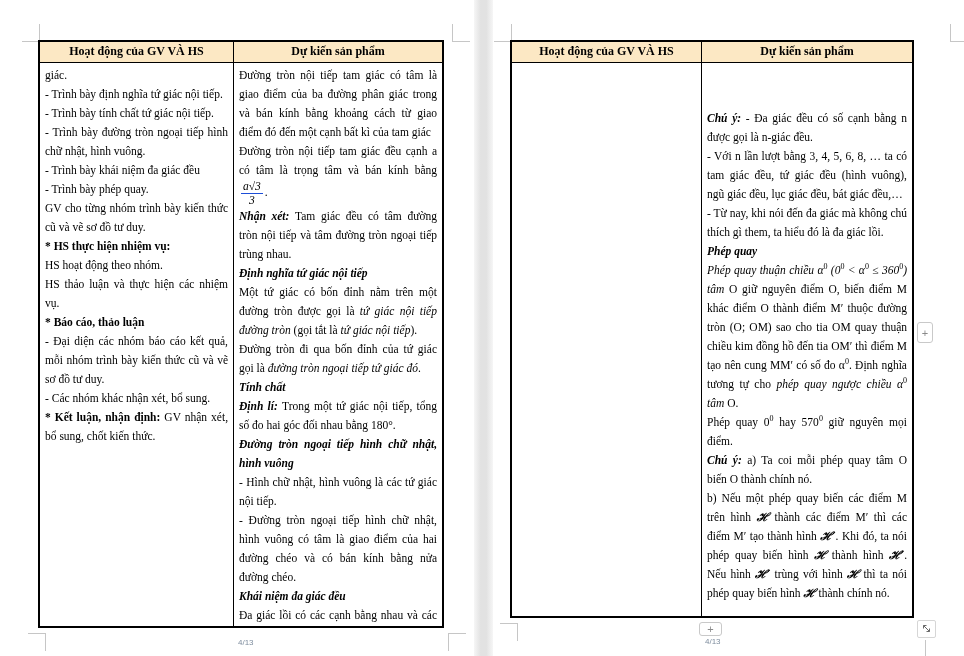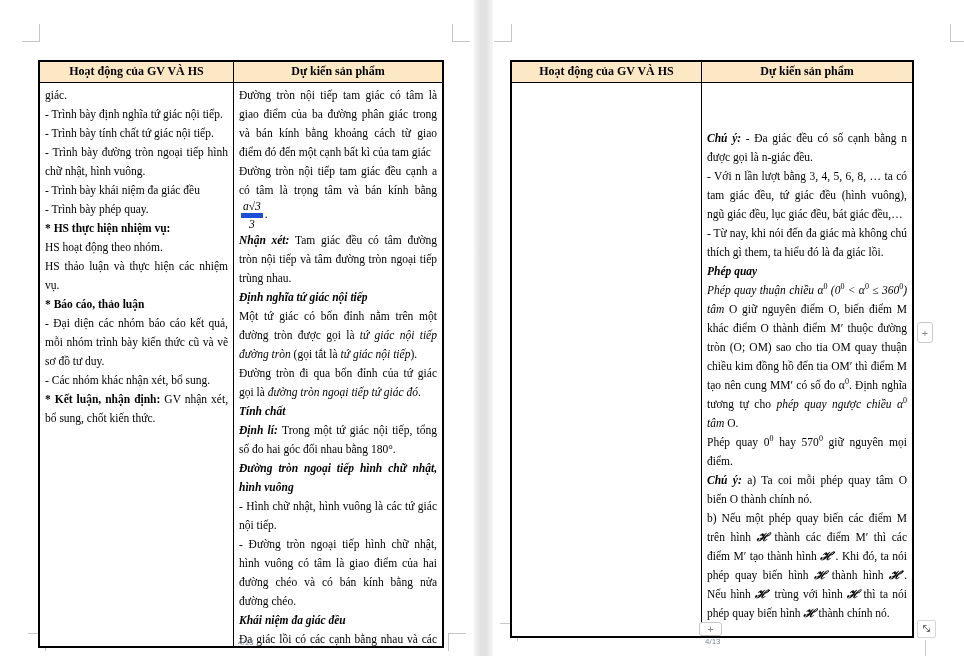--- a/index.html
+++ b/index.html
@@ -17,40 +17,40 @@
   
   .cm{position:absolute;width:17px;height:17px;z-index:1;}
   .cm.tl{border-right:1px solid #c6c6c6;border-bottom:1px solid #c6c6c6;}
   .cm.tr{border-left:1px solid #c6c6c6;border-bottom:1px solid #c6c6c6;}
   .cm.bl{border-top:1px solid #c6c6c6;border-right:1px solid #c6c6c6;}
   .cm.br{border-top:1px solid #c6c6c6;border-left:1px solid #c6c6c6;}
   .cm-line{position:absolute;background:#c6c6c6;z-index:1;}
 
   .doc-table{
     position:absolute;z-index:2;background:#fff;border:2px solid #000;
-    display:flex;flex-direction:column;box-sizing:border-box;margin-top:20px;
+    display:flex;flex-direction:column;box-sizing:border-box;
   }
   #table-left{left:38px;top:40px;width:406px;height:588px;}
   #table-right{left:510px;top:40px;width:404px;height:578px;}
   .thead{display:flex;background:#fce8c4;border-bottom:1px solid #000;flex:0 0 auto;}
   .th{box-sizing:border-box;padding:2px 3px 3px;text-align:center;font-weight:bold;font-size:12px;line-height:15px;color:#000;}
   .tbody{display:flex;flex:1 1 auto;min-height:0;justify-content:flex-end;}
   .td{box-sizing:border-box;padding:3px 5px;font-size:11.5px;line-height:19px;color:#000;overflow:hidden;}
   .c1{border-right:1px solid #000;}
   #table-left  .c1{width:194px;} #table-left  .c2{flex:1;}
   #table-right .c1{width:190px;} #table-right .c2{flex:1;}
   #table-right .td.c2{padding-top:46px;}
   .para{margin:0;text-align:justify;}
   .r-b{font-weight:bold;}
   .r-i{font-style:italic;}
   .r-bi{font-weight:bold;font-style:italic;}
   .r-h{font-style:italic;font-weight:bold;font-family:"DejaVu Serif",serif;}
   sup{font-size:8px;line-height:0;}
   .frac{display:inline-block;vertical-align:middle;text-align:center;font-style:italic;line-height:13px;margin:0 2px;}
-  .frac .num{display:block;border-bottom:5px solid #1d4ed8;padding:0 2px;}
+  .frac .num{display:block;border-bottom:1px solid #1d4ed8;padding:0 2px;}
   .frac .den{display:block;}
 
   
   .pg-num{position:absolute;z-index:3;font-family:"Liberation Sans",sans-serif;font-size:8px;color:#7e8d9e;}
   #pg-num-left{left:238px;top:638px;}
   #pg-num-right{left:705px;top:637px;}
   .mini-btn{
     position:absolute;z-index:3;background:#fff;border:1px solid #c9c9c9;border-radius:3px;
     color:#8a8a8a;font-family:"Liberation Sans",sans-serif;display:flex;align-items:center;justify-content:center;
     cursor:pointer;box-sizing:border-box;
@@ -78,20 +78,21 @@
       <div class="th c2">Dự kiến sản phẩm</div>
     </div>
     <div class="tbody">
       <div class="td c1">
           <p class="para"><span>giác.</span></p>
           <p class="para"><span>- Trình bày định nghĩa tứ giác nội tiếp.</span></p>
           <p class="para"><span>- Trình bày tính chất tứ giác nội tiếp.</span></p>
           <p class="para"><span>- Trình bày đường tròn ngoại tiếp hình chữ nhật, hình vuông.</span></p>
           <p class="para"><span>- Trình bày khái niệm đa giác đều</span></p>
           <p class="para"><span>- Trình bày phép quay.</span></p>
+          <p class="para"><span>GV cho từng nhóm trình bày kiến thức cũ và vẽ sơ đồ tư duy.</span></p>
           <p class="para"><span class="r-b">* HS thực hiện nhiệm vụ:</span></p>
           <p class="para"><span>HS hoạt động theo nhóm.</span></p>
           <p class="para"><span>HS thảo luận và thực hiện các nhiệm vụ.</span></p>
           <p class="para"><span class="r-b">* Báo cáo, thảo luận</span></p>
           <p class="para"><span>- Đại diện các nhóm báo cáo kết quả, mỗi nhóm trình bày kiến thức cũ và vẽ sơ đồ tư duy.</span></p>
           <p class="para"><span>- Các nhóm khác nhận xét, bổ sung.</span></p>
           <p class="para"><span class="r-b">* Kết luận, nhận định: </span><span>GV nhận xét, bổ sung, chốt kiến thức.</span></p>
         </div>
       <div class="td c2">
           <p class="para"><span>Đường tròn nội tiếp tam giác có tâm là giao điểm của ba đường phân giác trong và bán kính bằng khoảng cách từ giao điểm đó đến một cạnh bất kì của tam giác</span></p>

